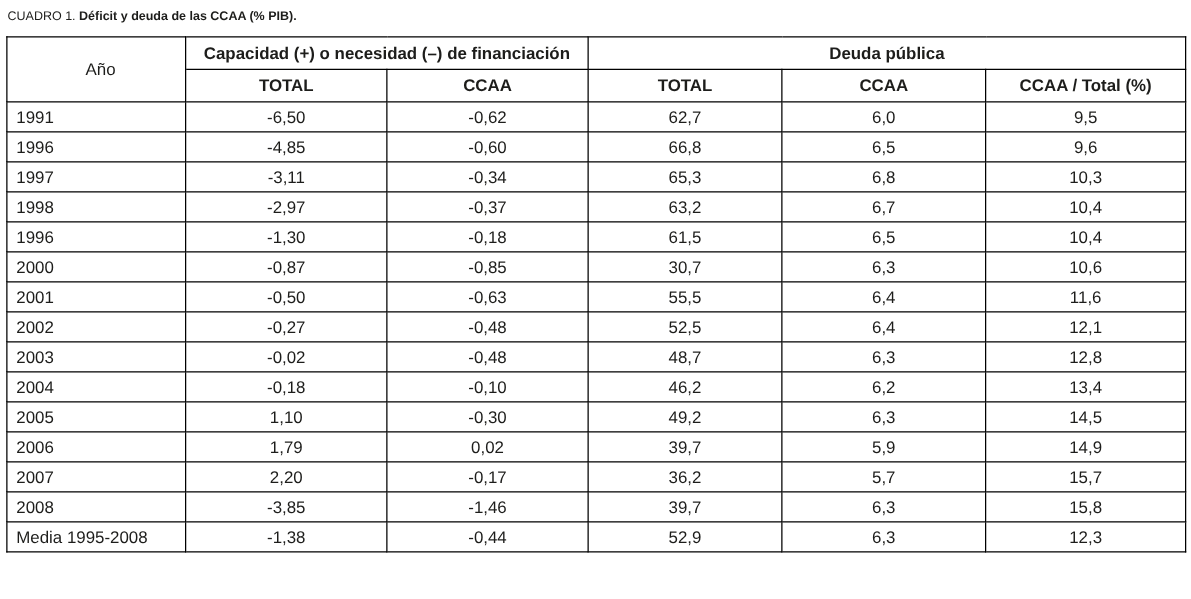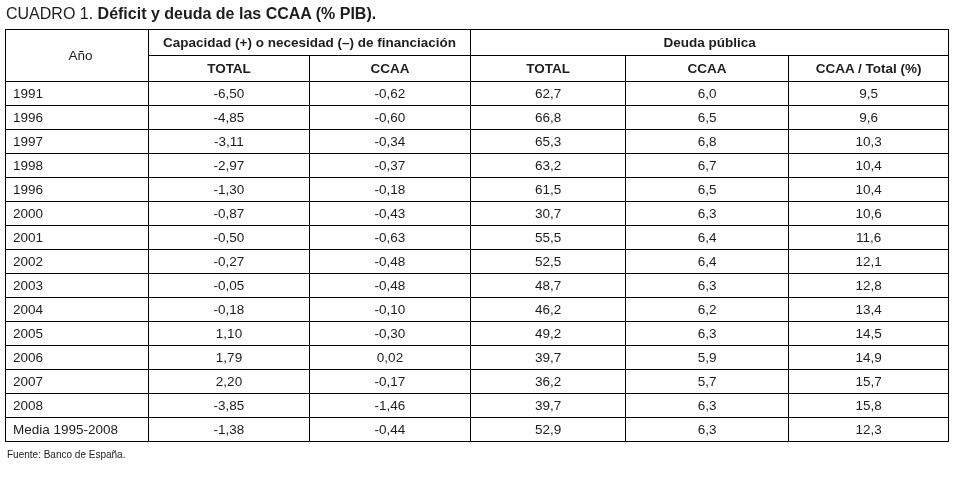--- a/index.html
+++ b/index.html
@@ -10,21 +10,21 @@
     width: 953px;
     height: 479px;
     font-family: "Liberation Sans", sans-serif;
     color: #1d1d1b;
     overflow: hidden;
   }
   .page {
     padding: 3px 5px 0 5px;
   }
   .title {
-    font-size: 16px;
+    font-size: 10px;
     line-height: 17px;
     margin: 2px 0 7px 1px;
     white-space: nowrap;
   }
   .title .prefix { font-weight: normal; }
   .title .bold { font-weight: bold; }
 
   table {
     border-collapse: collapse;
     width: 943px;
@@ -134,21 +134,21 @@
           <td class="year">1996</td>
           <td class="num">-1,30</td>
           <td class="num">-0,18</td>
           <td class="num">61,5</td>
           <td class="num">6,5</td>
           <td class="num">10,4</td>
         </tr>
         <tr>
           <td class="year">2000</td>
           <td class="num">-0,87</td>
-          <td class="num">-0,43</td>
+          <td class="num">-0,85</td>
           <td class="num">30,7</td>
           <td class="num">6,3</td>
           <td class="num">10,6</td>
         </tr>
         <tr>
           <td class="year">2001</td>
           <td class="num">-0,50</td>
           <td class="num">-0,63</td>
           <td class="num">55,5</td>
           <td class="num">6,4</td>
@@ -157,21 +157,21 @@
         <tr>
           <td class="year">2002</td>
           <td class="num">-0,27</td>
           <td class="num">-0,48</td>
           <td class="num">52,5</td>
           <td class="num">6,4</td>
           <td class="num">12,1</td>
         </tr>
         <tr>
           <td class="year">2003</td>
-          <td class="num">-0,05</td>
+          <td class="num">-0,02</td>
           <td class="num">-0,48</td>
           <td class="num">48,7</td>
           <td class="num">6,3</td>
           <td class="num">12,8</td>
         </tr>
         <tr>
           <td class="year">2004</td>
           <td class="num">-0,18</td>
           <td class="num">-0,10</td>
           <td class="num">46,2</td>
@@ -214,15 +214,14 @@
           <td class="year">Media 1995-2008</td>
           <td class="num">-1,38</td>
           <td class="num">-0,44</td>
           <td class="num">52,9</td>
           <td class="num">6,3</td>
           <td class="num">12,3</td>
         </tr>
       </tbody>
   </table>
 
-  <div class="source">Fuente: Banco de España.</div>
 
 </div>
 
 </body></html>

